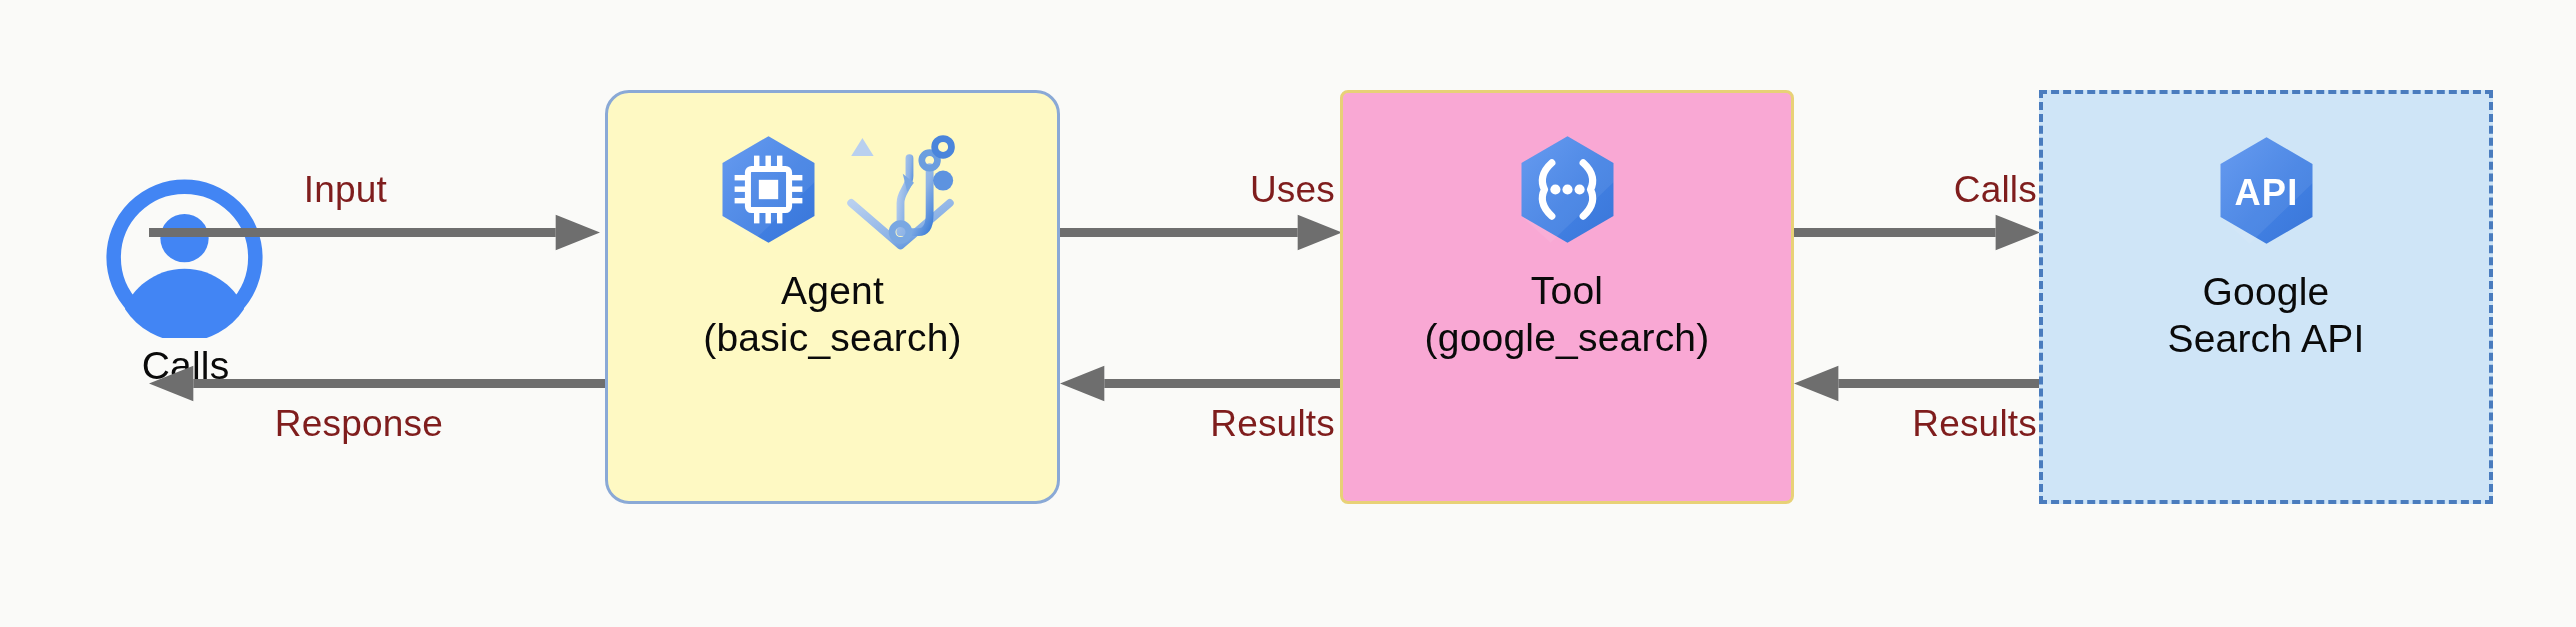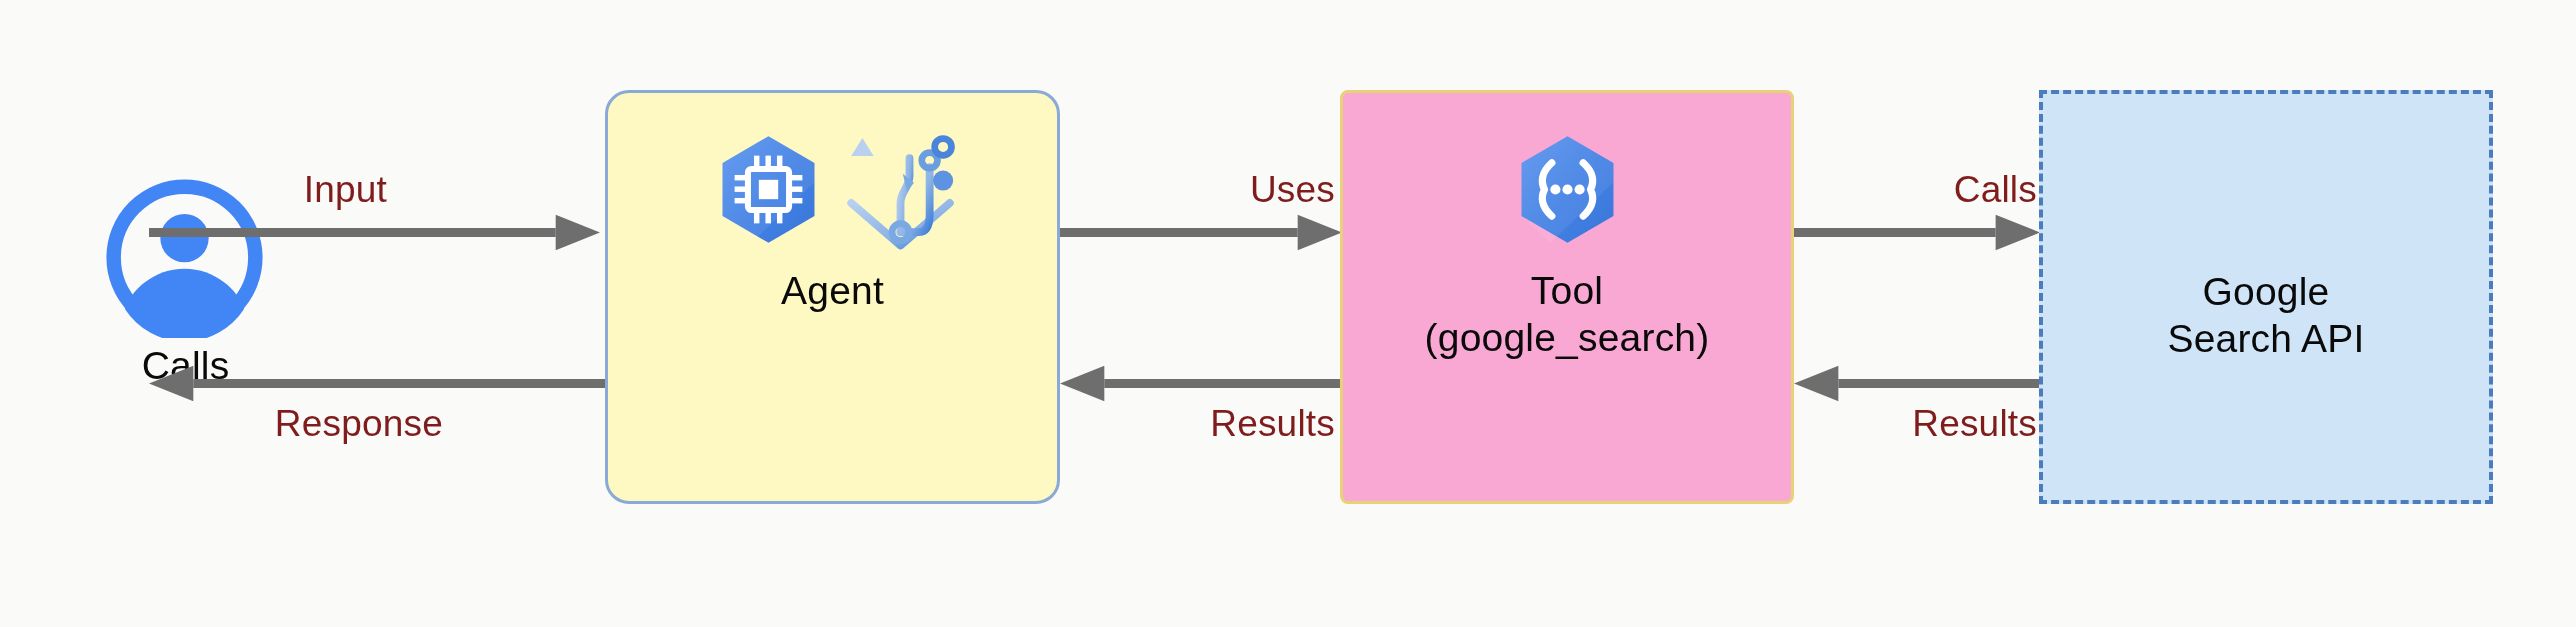--- a/index.html
+++ b/index.html
@@ -217,20 +217,21 @@
             <circle cx="76" cy="28" r="7" fill="none" stroke="#6b9edf" stroke-width="6"></circle>
             <circle cx="88" cy="16" r="7.5" fill="none" stroke="#4a85db" stroke-width="6"></circle>
             <circle cx="88" cy="46" r="9" fill="#5d93e0"></circle>
             <path d="M52 40 l10 8 l-6 8 z" fill="#7aa8e2"></path>
           </svg>
         </span>
 
       </div>
       <div class="node-label">
         <span>Agent</span>
+        <span class="sub">(basic_search)</span>
       </div>
     </div>
   </div>
 
   <div class="abs arrow-group">
     <div class="arrow-label abs" style="left:1061px; top:169px; width:274px;">Uses</div>
     <svg class="abs arrow-svg" style="left:1060px; top:213px;" width="282" height="39" viewBox="0 0 350 48">
       <line x1="0" y1="24" x2="295" y2="24" stroke="#6e6e6e" stroke-width="11"></line>
       <polygon points="295,2 350,24 295,46" fill="#6e6e6e"></polygon>
     </svg>
@@ -288,20 +289,36 @@
   <div class="abs arrow-group">
     <svg class="abs arrow-svg" style="left:1794px; top:364px;" width="246" height="39" viewBox="0 0 305 48">
       <line x1="55" y1="24" x2="305" y2="24" stroke="#6e6e6e" stroke-width="11"></line>
       <polygon points="55,2 0,24 55,46" fill="#6e6e6e"></polygon>
     </svg>
     <div class="arrow-label abs" style="left:1795px; top:403px; width:242px;">Results</div>
   </div>
 
   <div class="abs node-box" id="api-box">
     <div class="node-inner">
+      <div class="node-icon-row">
+        <span>
+          <svg width="121" height="121" viewBox="0 0 100 100" aria-hidden="true">
+            <defs>
+              <linearGradient id="hexC" x1="0" y1="0" x2="1" y2="1">
+                <stop offset="0%" stop-color="#5b93ef"></stop>
+                <stop offset="55%" stop-color="#4281e4"></stop>
+                <stop offset="100%" stop-color="#3a76d8"></stop>
+              </linearGradient>
+            </defs>
+            <polygon points="50,6 88,28 88,72 50,94 12,72 12,28" fill="url(#hexC)"></polygon>
+            <polygon points="50,6 88,28 88,44 36,94 12,72 12,28" fill="#ffffff" opacity="0.07"></polygon>
+            <text x="50" y="62" text-anchor="middle" font-family="'Liberation Sans', sans-serif" font-size="30" font-weight="bold" letter-spacing="1" fill="#ffffff">API</text>
+          </svg>
+        </span>
+      </div>
       <div class="node-label">
         <span>Google</span>
         <span class="sub">Search API</span>
       </div>
     </div>
   </div>
 
 </div>
 
 

